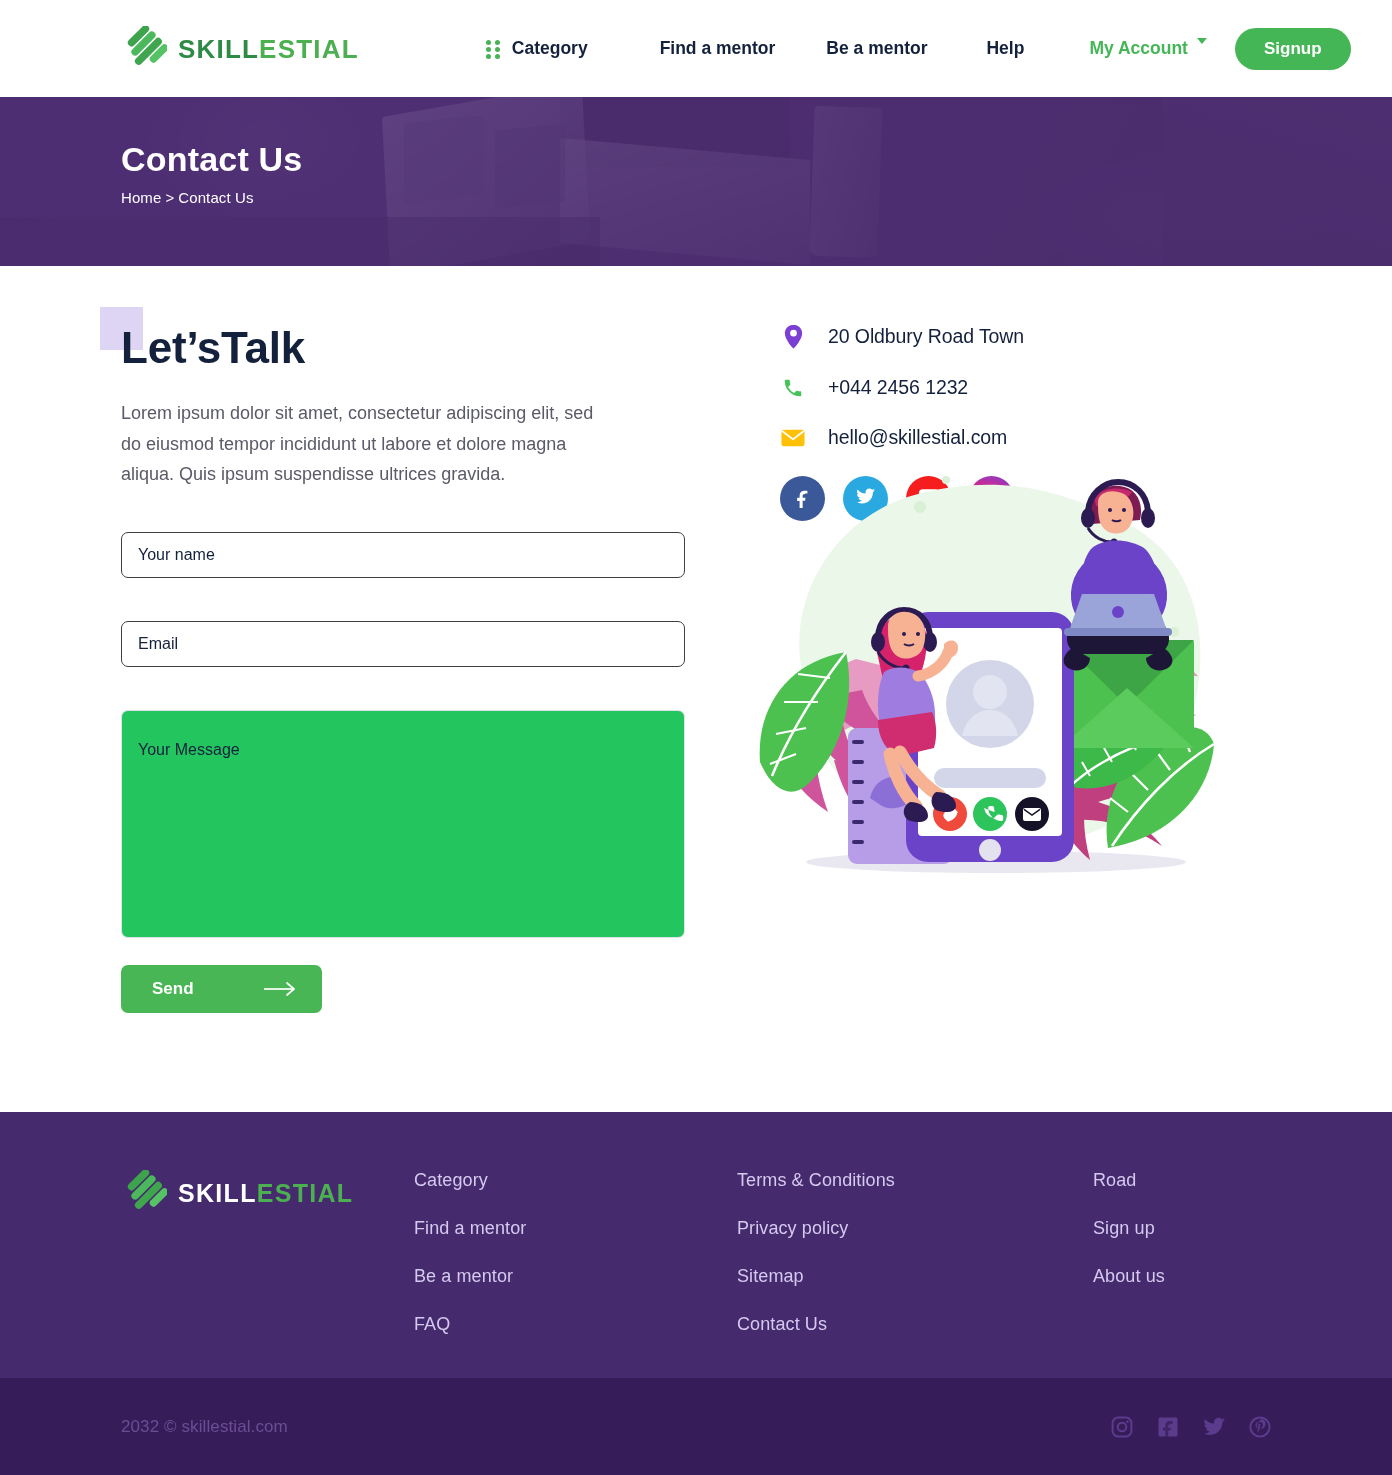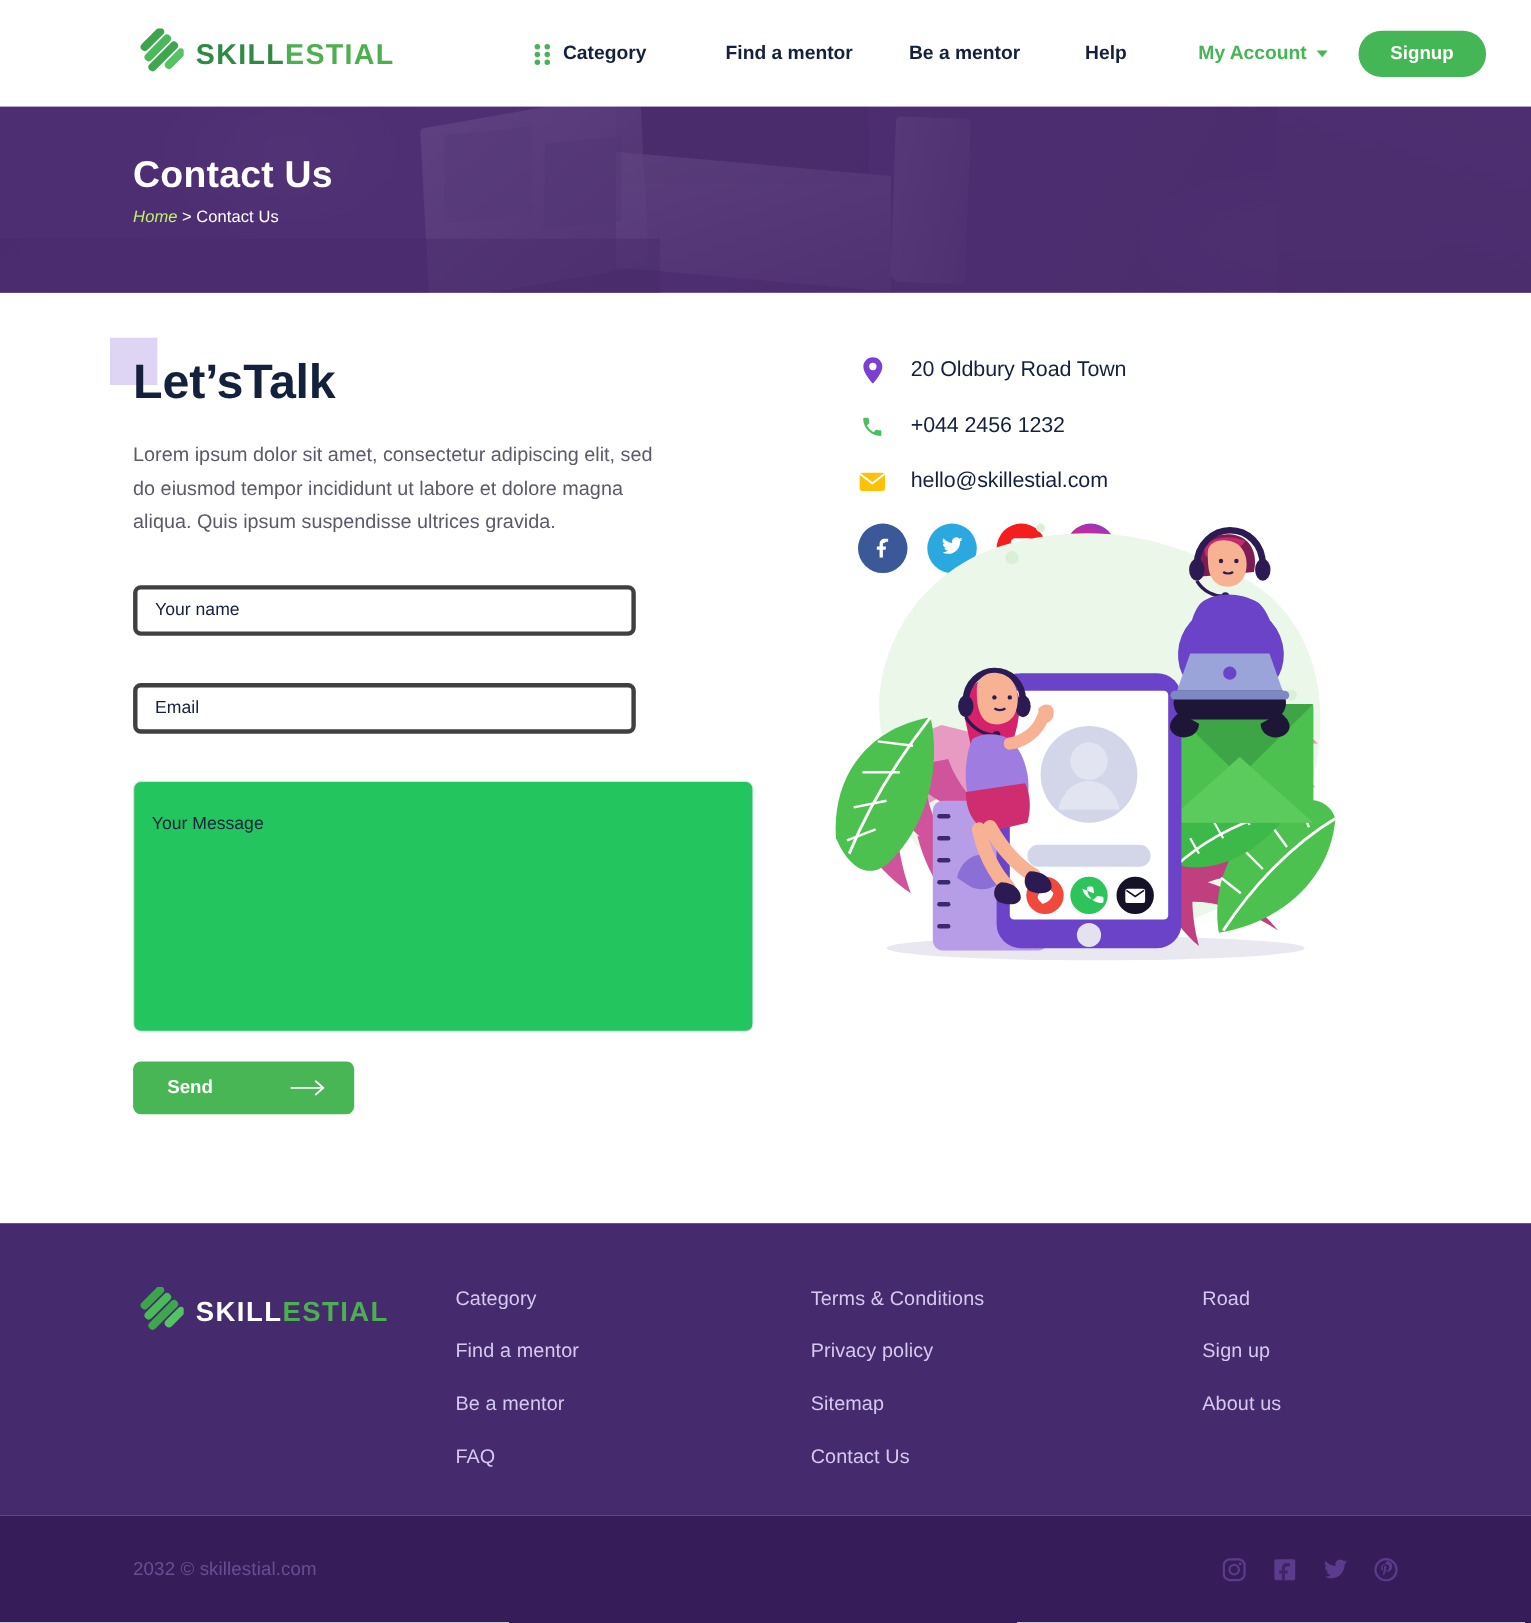--- a/index.html
+++ b/index.html
@@ -57,21 +57,20 @@
     gap: 2px 4px;
     flex: 0 0 auto;
   }
   .grid-icon i { width: 5px; height: 5px; border-radius: 50%; background: #49b257; display: block; }
 
   .account {
     font-size: 17.5px;
     font-weight: 700;
     color: #45b655;
     display: flex;
-    align-items: center;
     gap: 9px;
     white-space: nowrap;
     cursor: pointer;
     margin-right: 28px;
   }
   .caret {
     width: 0; height: 0;
     border-left: 5px solid transparent;
     border-right: 5px solid transparent;
     border-top: 6px solid #45b655;
@@ -161,21 +160,21 @@
     color: #ffffff;
     letter-spacing: 0.2px;
     line-height: 1.05;
   }
   .breadcrumb {
     margin-top: 11px;
     font-size: 15px;
     color: #ffffff;
     letter-spacing: 0.1px;
   }
-  .breadcrumb a { color: #bef264; text-decoration: none; font-style: italic; }
+  .breadcrumb a { color: #ffffff; text-decoration: none; }
   .breadcrumb .sep { margin: 0 4px; }
 
   
   .main {
     display: flex;
     padding: 0 120px 0 121px;
     height: 846px;
     position: relative;
   }
   .col-left { width: 585px; padding-top: 58px; flex: 0 0 auto; }
@@ -200,23 +199,23 @@
   }
   .lede {
     font-size: 18px;
     color: #5a5a68;
     line-height: 1.68;
     max-width: 480px;
     margin-bottom: 43px;
   }
 
   .field {
-    width: 457px;
+    width: 564px;
     height: 46px;
-    border: 4px solid #404040;
+    border: 1px solid #404040;
     border-radius: 7px;
     background: #ffffff;
     font-family: inherit;
     font-size: 16px;
     color: #14213d;
     padding: 0 16px;
     margin-bottom: 43px;
     display: block;
     outline: none;
   }

